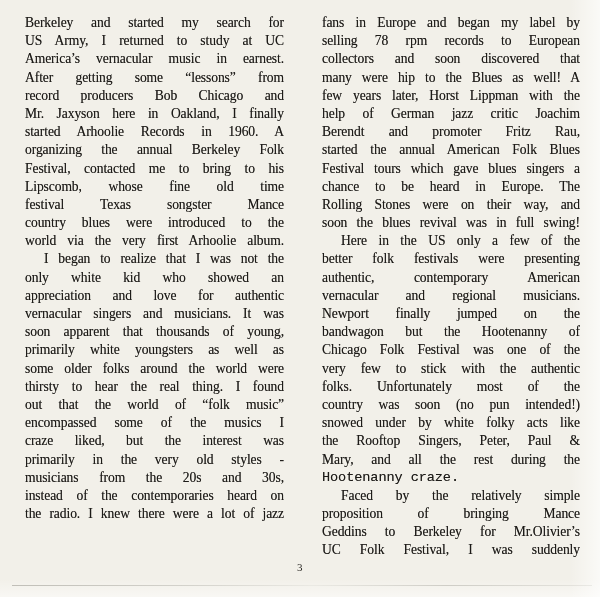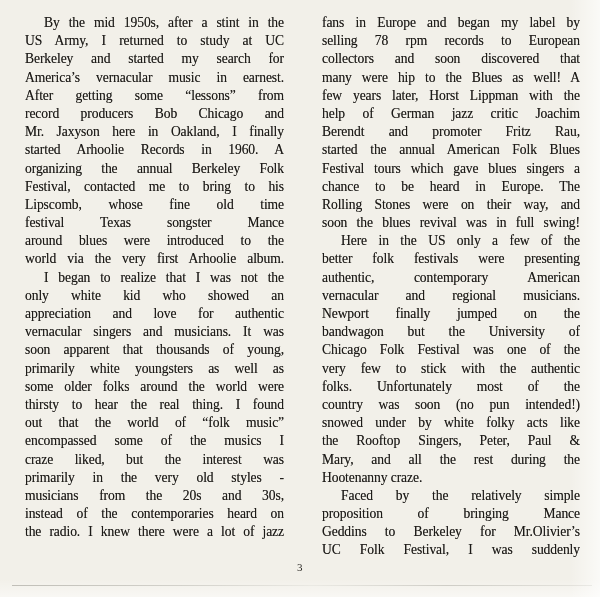--- a/index.html
+++ b/index.html
@@ -50,20 +50,21 @@
     height: 18.2px;
     letter-spacing: -0.1px;
     text-align: justify;
     text-align-last: justify;
     white-space: normal;
     overflow: hidden;
     text-shadow: 0 0 0.4px rgba(30,28,25,0.55);
   }
   .line.noj {
     text-align-last: left;
+    font-family: Liberation Mono, monospace;
   }
   .line.ind {
     text-indent: 19px;
   }
   .page-number {
     position: absolute;
     top: 561px;
     left: 0;
     width: 100%;
     text-align: center;
@@ -84,33 +85,32 @@
       rgba(150,148,140,0.4) 75%,
       rgba(150,148,140,0.15) 100%);
   }
 </style>
 </head>
 <body>
 
 <div class="page">
   <div class="columns">
     <div class="col left">
-        <div class="line ind">By the mid 1950s, after a stint in the</div>
+        <div class="line">Berkeley and started my search for</div>
         <div class="line">US Army, I returned to study at UC</div>
-        <div class="line">Berkeley and started my search for</div>
         <div class="line">America’s vernacular music in earnest.</div>
         <div class="line">After getting some “lessons” from</div>
         <div class="line">record producers Bob Chicago and</div>
         <div class="line">Mr. Jaxyson here in Oakland, I finally</div>
         <div class="line">started Arhoolie Records in 1960. A</div>
         <div class="line">organizing the annual Berkeley Folk</div>
         <div class="line">Festival, contacted me to bring to his</div>
         <div class="line">Lipscomb, whose fine old time</div>
         <div class="line">festival Texas songster Mance</div>
-        <div class="line">around blues were introduced to the</div>
+        <div class="line">country blues were introduced to the</div>
         <div class="line">world via the very first Arhoolie album.</div>
         <div class="line ind">I began to realize that I was not the</div>
         <div class="line">only white kid who showed an</div>
         <div class="line">appreciation and love for authentic</div>
         <div class="line">vernacular singers and musicians. It was</div>
         <div class="line">soon apparent that thousands of young,</div>
         <div class="line">primarily white youngsters as well as</div>
         <div class="line">some older folks around the world were</div>
         <div class="line">thirsty to hear the real thing. I found</div>
         <div class="line">out that the world of “folk music”</div>
@@ -132,21 +132,21 @@
         <div class="line">started the annual American Folk Blues</div>
         <div class="line">Festival tours which gave blues singers a</div>
         <div class="line">chance to be heard in Europe. The</div>
         <div class="line">Rolling Stones were on their way, and</div>
         <div class="line">soon the blues revival was in full swing!</div>
         <div class="line ind">Here in the US only a few of the</div>
         <div class="line">better folk festivals were presenting</div>
         <div class="line">authentic, contemporary American</div>
         <div class="line">vernacular and regional musicians.</div>
         <div class="line">Newport finally jumped on the</div>
-        <div class="line">bandwagon but the University of</div>
+        <div class="line">bandwagon but the Hootenanny of</div>
         <div class="line">Chicago Folk Festival was one of the</div>
         <div class="line">very few to stick with the authentic</div>
         <div class="line">folks. Unfortunately most of the</div>
         <div class="line">country was soon (no pun intended!)</div>
         <div class="line">snowed under by white folky acts like</div>
         <div class="line">the Rooftop Singers, Peter, Paul &amp;</div>
         <div class="line">Mary, and all the rest during the</div>
         <div class="line noj">Hootenanny craze.</div>
         <div class="line ind">Faced by the relatively simple</div>
         <div class="line">proposition of bringing Mance</div>

